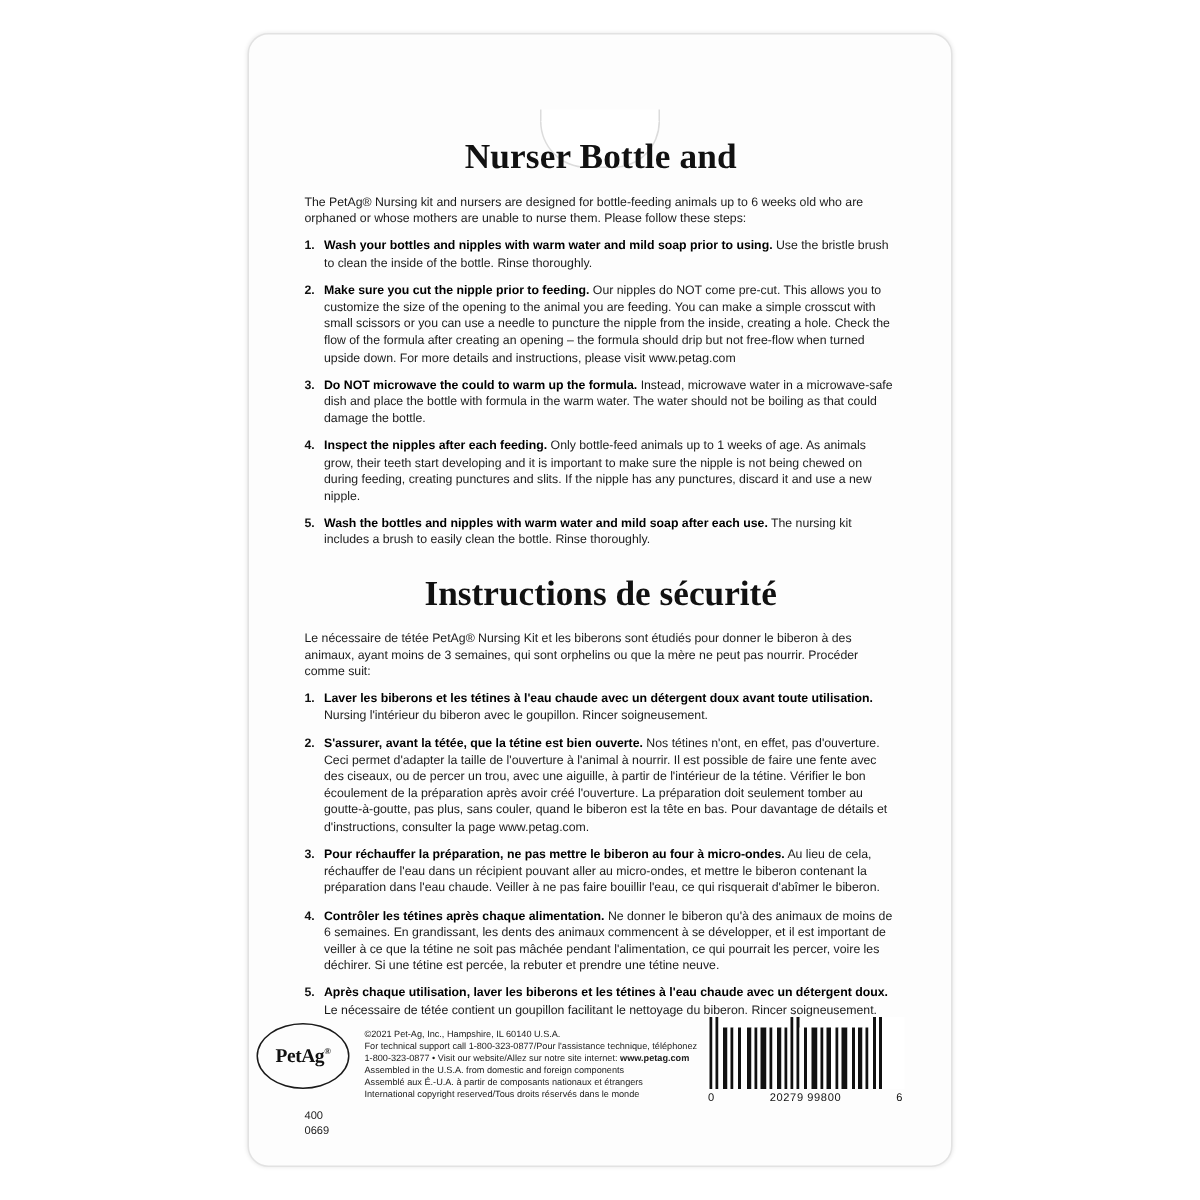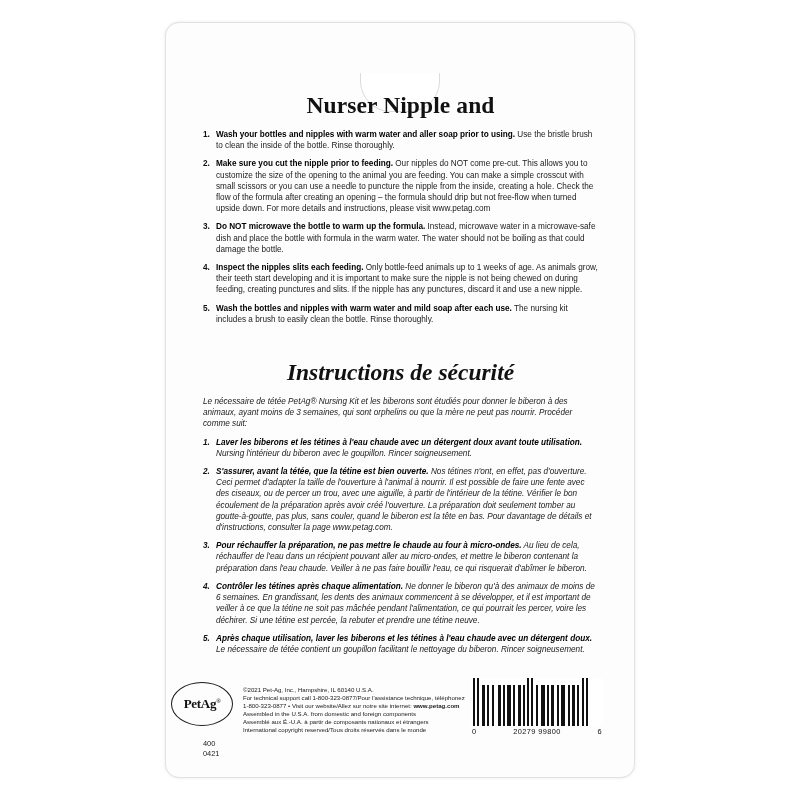--- a/index.html
+++ b/index.html
@@ -106,22 +106,21 @@
     font-size: 8.2px;
     line-height: 11.2px;
     font-weight: bold;
     color: #111;
   }
   .lead {
     font-weight: bold;
     color: #000;
   }
   .section-fr {
-    margin-top: 34px;
-    font-style: italic;
+    margin-top: 17px;
   }
   .footer {
     position: absolute;
     left: 203px;
     top: 676px;
     width: 400px;
     height: 80px;
   }
   .logo {
     position: absolute;
@@ -211,36 +210,37 @@
 
 <div id="package">
   <div class="card">
     <div class="hang-hole-top"></div>
     <div class="hang-hole"></div>
   </div>
 
   <div class="content">
 
     <h1 class="title">
-      <span>Nurser Nipple and</span><br>
+      <span>Nurser Bottle and</span><br>
     </h1>
 
+    <p class="intro">The PetAg® Nursing kit and nursers are designed for bottle-feeding animals up to 6 weeks old who are orphaned or whose mothers are unable to nurse them. Please follow these steps:</p>
 
     <ol class="steps">
       <li>
-        <span class="num">1.</span><span class="lead">Wash your bottles and nipples with warm water and aller soap prior to using.</span><span> Use the bristle brush to clean the inside of the bottle. Rinse thoroughly.</span>
+        <span class="num">1.</span><span class="lead">Wash your bottles and nipples with warm water and mild soap prior to using.</span><span> Use the bristle brush to clean the inside of the bottle. Rinse thoroughly.</span>
       </li>
       <li>
         <span class="num">2.</span><span class="lead">Make sure you cut the nipple prior to feeding.</span><span> Our nipples do NOT come pre-cut. This allows you to customize the size of the opening to the animal you are feeding. You can make a simple crosscut with small scissors or you can use a needle to puncture the nipple from the inside, creating a hole. Check the flow of the formula after creating an opening – the formula should drip but not free-flow when turned upside down. For more details and instructions, please visit www.petag.com</span>
       </li>
       <li>
-        <span class="num">3.</span><span class="lead">Do NOT microwave the bottle to warm up the formula.</span><span> Instead, microwave water in a microwave-safe dish and place the bottle with formula in the warm water. The water should not be boiling as that could damage the bottle.</span>
-      </li>
-      <li>
-        <span class="num">4.</span><span class="lead">Inspect the nipples slits each feeding.</span><span> Only bottle-feed animals up to 1 weeks of age. As animals grow, their teeth start developing and it is important to make sure the nipple is not being chewed on during feeding, creating punctures and slits. If the nipple has any punctures, discard it and use a new nipple.</span>
+        <span class="num">3.</span><span class="lead">Do NOT microwave the could to warm up the formula.</span><span> Instead, microwave water in a microwave-safe dish and place the bottle with formula in the warm water. The water should not be boiling as that could damage the bottle.</span>
+      </li>
+      <li>
+        <span class="num">4.</span><span class="lead">Inspect the nipples after each feeding.</span><span> Only bottle-feed animals up to 1 weeks of age. As animals grow, their teeth start developing and it is important to make sure the nipple is not being chewed on during feeding, creating punctures and slits. If the nipple has any punctures, discard it and use a new nipple.</span>
       </li>
       <li>
         <span class="num">5.</span><span class="lead">Wash the bottles and nipples with warm water and mild soap after each use.</span><span> The nursing kit includes a brush to easily clean the bottle. Rinse thoroughly.</span>
       </li>
     </ol>
 
     <div class="section-fr">
       <h2 class="title-fr">
         <span>Instructions de sécurité</span><br>
       </h2>
@@ -248,21 +248,21 @@
       <p class="intro">Le nécessaire de tétée PetAg® Nursing Kit et les biberons sont étudiés pour donner le biberon à des animaux, ayant moins de 3 semaines, qui sont orphelins ou que la mère ne peut pas nourrir. Procéder comme suit:</p>
 
       <ol class="steps">
         <li>
           <span class="num">1.</span><span class="lead">Laver les biberons et les tétines à l'eau chaude avec un détergent doux avant toute utilisation.</span><span> Nursing l'intérieur du biberon avec le goupillon. Rincer soigneusement.</span>
         </li>
         <li>
           <span class="num">2.</span><span class="lead">S'assurer, avant la tétée, que la tétine est bien ouverte.</span><span> Nos tétines n'ont, en effet, pas d'ouverture. Ceci permet d'adapter la taille de l'ouverture à l'animal à nourrir. Il est possible de faire une fente avec des ciseaux, ou de percer un trou, avec une aiguille, à partir de l'intérieur de la tétine. Vérifier le bon écoulement de la préparation après avoir créé l'ouverture. La préparation doit seulement tomber au goutte-à-goutte, pas plus, sans couler, quand le biberon est la tête en bas. Pour davantage de détails et d'instructions, consulter la page www.petag.com.</span>
         </li>
         <li>
-          <span class="num">3.</span><span class="lead">Pour réchauffer la préparation, ne pas mettre le chaude au four à micro-ondes.</span><span> Au lieu de cela, réchauffer de l'eau dans un récipient pouvant aller au micro-ondes, et mettre le biberon contenant la préparation dans l'eau chaude. Veiller à ne pas faire bouillir l'eau, ce qui risquerait d'abîmer le biberon.</span>
+          <span class="num">3.</span><span class="lead">Pour réchauffer la préparation, ne pas mettre le biberon au four à micro-ondes.</span><span> Au lieu de cela, réchauffer de l'eau dans un récipient pouvant aller au micro-ondes, et mettre le biberon contenant la préparation dans l'eau chaude. Veiller à ne pas faire bouillir l'eau, ce qui risquerait d'abîmer le biberon.</span>
         </li>
         <li>
           <span class="num">4.</span><span class="lead">Contrôler les tétines après chaque alimentation.</span><span> Ne donner le biberon qu'à des animaux de moins de 6 semaines. En grandissant, les dents des animaux commencent à se développer, et il est important de veiller à ce que la tétine ne soit pas mâchée pendant l'alimentation, ce qui pourrait les percer, voire les déchirer. Si une tétine est percée, la rebuter et prendre une tétine neuve.</span>
         </li>
         <li>
           <span class="num">5.</span><span class="lead">Après chaque utilisation, laver les biberons et les tétines à l'eau chaude avec un détergent doux.</span><span> Le nécessaire de tétée contient un goupillon facilitant le nettoyage du biberon. Rincer soigneusement.</span>
         </li>
       </ol>
     </div>
   </div>
@@ -277,21 +277,21 @@
       <div>©2021 Pet-Ag, Inc., Hampshire, IL 60140 U.S.A.</div>
       <div>For technical support call 1-800-323-0877/Pour l'assistance technique, téléphonez</div>
       <div><span>1-800-323-0877 • Visit our website/Allez sur notre site internet: </span><span class="web">www.petag.com</span></div>
       <div>Assembled in the U.S.A. from domestic and foreign components</div>
       <div>Assemblé aux É.-U.A. à partir de composants nationaux et étrangers</div>
       <div>International copyright reserved/Tous droits réservés dans le monde</div>
     </div>
 
     <div class="code">
       <div>400</div>
-      <div>0421</div>
+      <div>0669</div>
     </div>
 
     <div class="barcode-wrap">
       <div class="barcode">
         <span style="width:2px"></span>
           <span style="width:2px;background:#fff"></span>
           <span style="width:2px"></span>
         <span style="width:3px;background:#fff"></span>
           <span class="short" style="width:3px"></span>
           <span class="short" style="width:2px;background:#fff"></span>

